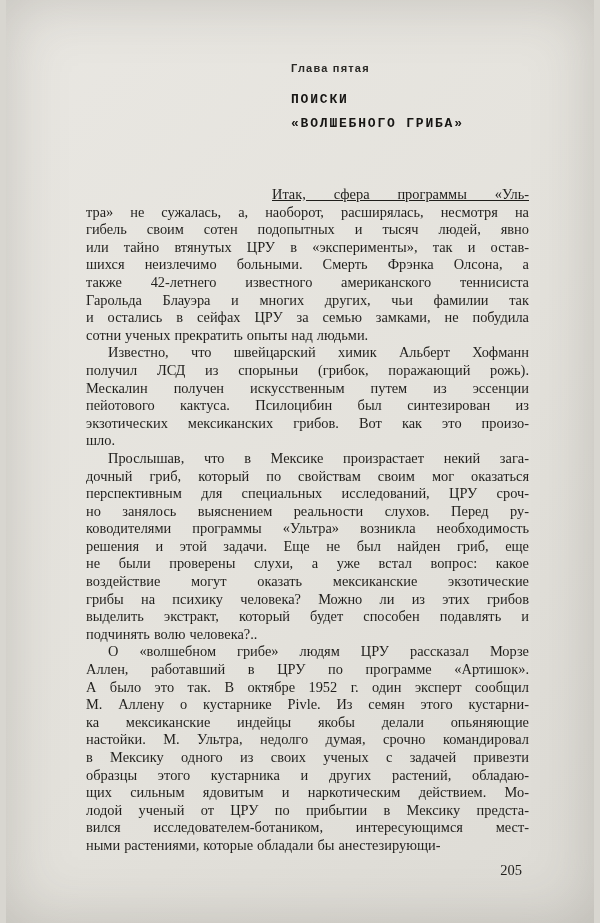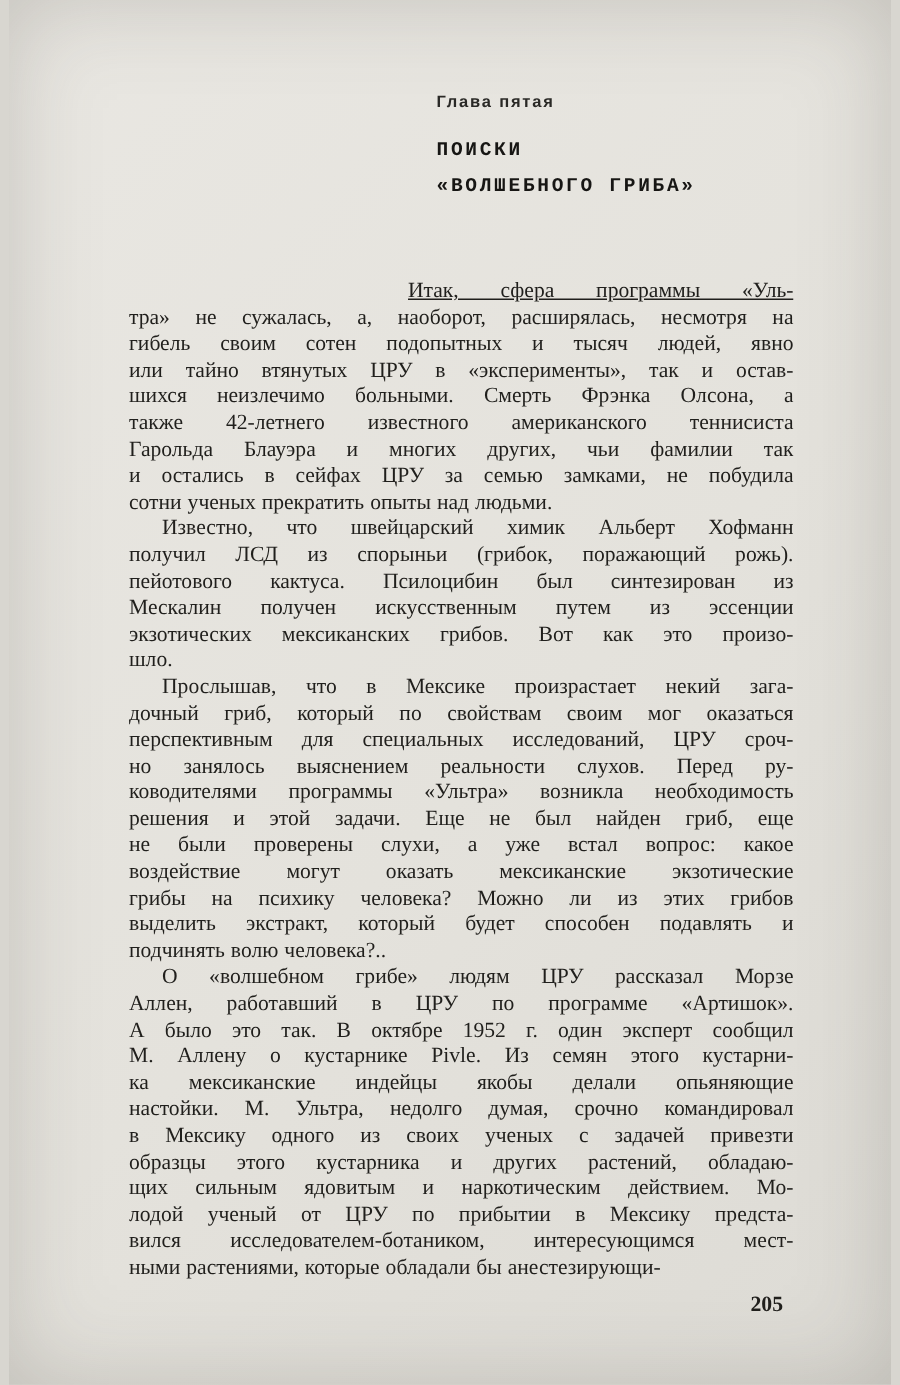--- a/index.html
+++ b/index.html
@@ -60,21 +60,21 @@
     text-align: left;
     text-align-last: left;
   }
   .line.indent-deep { padding-left: 186px; text-decoration: underline; }
   .line.indent-normal { padding-left: 22px; }
   .page-number {
     position: absolute;
     right: 72px;
     top: 862px;
     font-family: "Liberation Serif", serif;
-    font-weight: bold;
+    font-weight: normal;
     font-size: 14.5px;
     color: #201f1c;
   }
 </style>
 </head>
 <body>
 
 <div class="scan-page">
   <div class="chapter-label">Глава пятая</div>
 
@@ -91,22 +91,22 @@
         <div class="line">или тайно втянутых ЦРУ в «эксперименты», так и остав-</div>
         <div class="line">шихся неизлечимо больными. Смерть Фрэнка Олсона, а</div>
         <div class="line">также 42-летнего известного американского теннисиста</div>
         <div class="line">Гарольда Блауэра и многих других, чьи фамилии так</div>
         <div class="line">и остались в сейфах ЦРУ за семью замками, не побудила</div>
         <div class="line last">сотни ученых прекратить опыты над людьми.</div>
       </div>
       <div class="paragraph">
         <div class="line indent-normal">Известно, что швейцарский химик Альберт Хофманн</div>
         <div class="line">получил ЛСД из спорыньи (грибок, поражающий рожь).</div>
+        <div class="line">Мескалин получен искусственным путем из эссенции</div>
         <div class="line">пейотового кактуса. Псилоцибин был синтезирован из</div>
-        <div class="line">Мескалин получен искусственным путем из эссенции</div>
         <div class="line">экзотических мексиканских грибов. Вот как это произо-</div>
         <div class="line last">шло.</div>
       </div>
       <div class="paragraph">
         <div class="line indent-normal">Прослышав, что в Мексике произрастает некий зага-</div>
         <div class="line">дочный гриб, который по свойствам своим мог оказаться</div>
         <div class="line">перспективным для специальных исследований, ЦРУ сроч-</div>
         <div class="line">но занялось выяснением реальности слухов. Перед ру-</div>
         <div class="line">ководителями программы «Ультра» возникла необходимость</div>
         <div class="line">решения и этой задачи. Еще не был найден гриб, еще</div>

